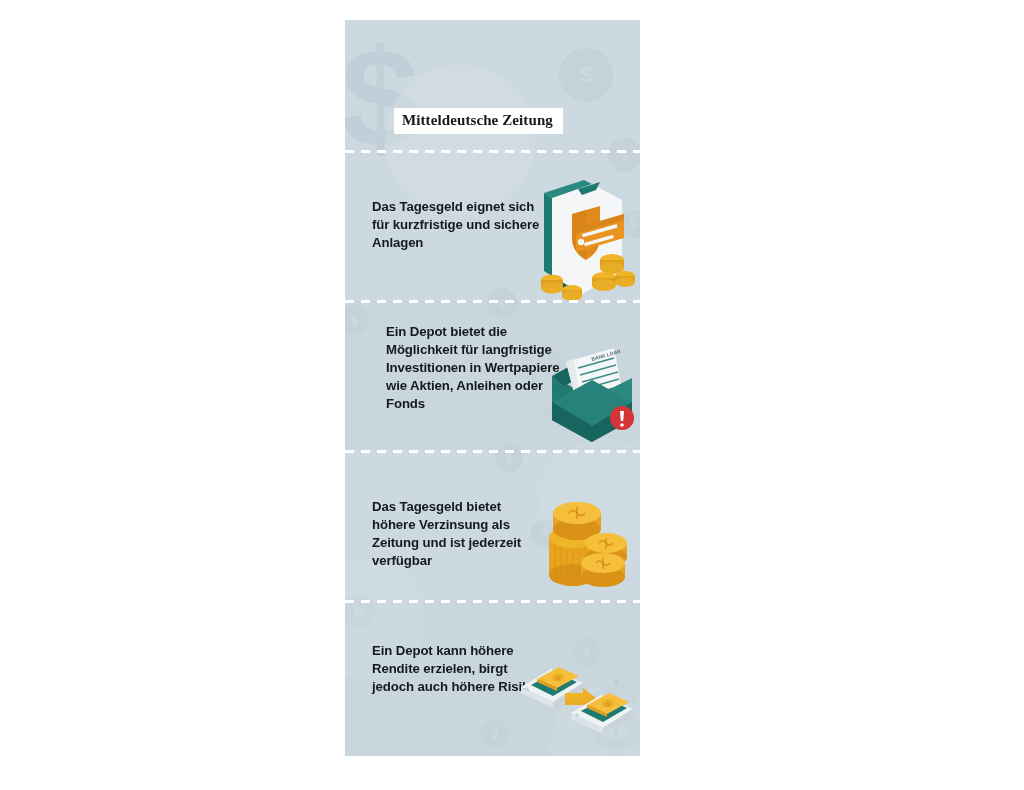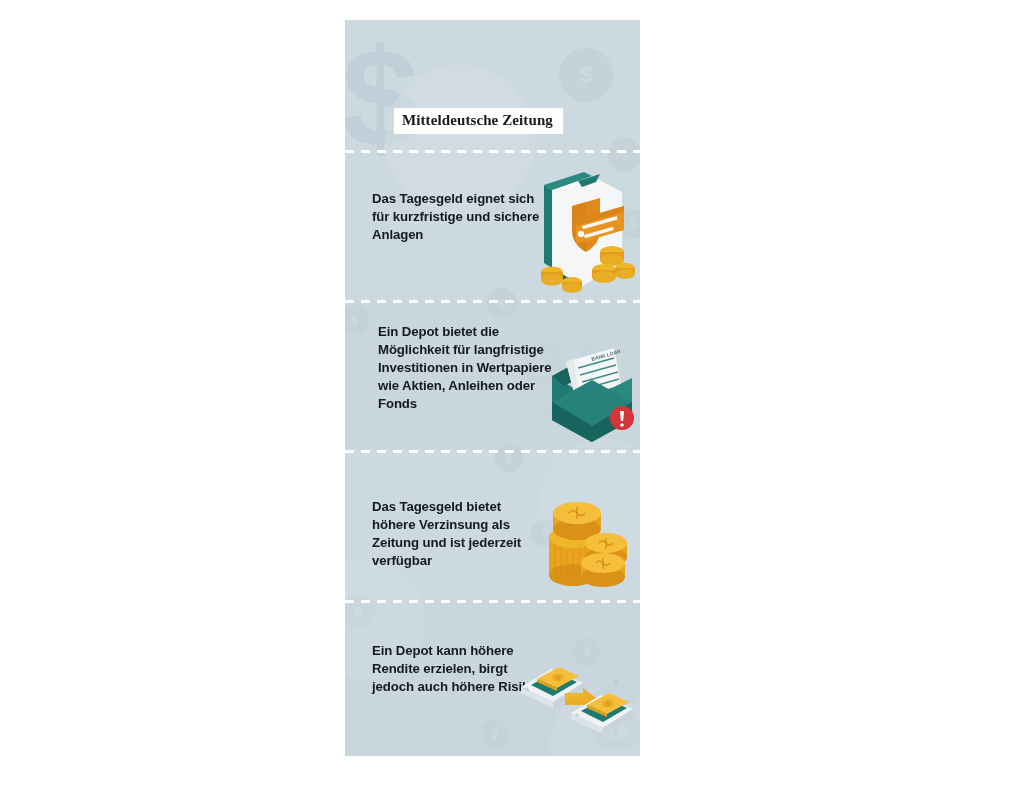--- a/index.html
+++ b/index.html
@@ -173,21 +173,21 @@
     </svg>
 
     <div id="header-block">
       <div id="brand-box">
         <div id="brand-name">Mitteldeutsche Zeitung</div>
       </div>
     </div>
 
     <div class="divider" style="top:130px;"></div>
 
-    <div class="section" style="top:128px;height:150px;">
+    <div class="section" style="top:136px;height:150px;">
       <div class="section-text" style="left:27px;top:42px;width:170px;">Das Tagesgeld eignet sich für kurzfristige und sichere Anlagen</div>
 
       <svg class="section-art" style="left:185px;top:20px;width:105px;height:125px;" viewBox="0 0 105 125">
 
         <polygon points="22,22 62,8 92,24 92,96 52,118 22,100" fill="#f4f6f7"></polygon>
         <polygon points="22,22 22,100 14,95 14,17" fill="#1f7a72"></polygon>
         <polygon points="22,22 62,8 54,4 14,17" fill="#2a8a80"></polygon>
         <polygon points="22,100 52,118 48,122 18,104" fill="#17655e"></polygon>
         <polygon points="48,13 70,6 66,14 52,19" fill="#1f7a72"></polygon>
 
@@ -215,21 +215,21 @@
         <ellipse cx="22" cy="112" rx="11" ry="5.5" fill="#e8ad25"></ellipse>
         <ellipse cx="42" cy="114" rx="10" ry="5" fill="#f0b429"></ellipse>
         <rect x="32" y="114" width="20" height="6" fill="#e0a01d"></rect>
         <ellipse cx="42" cy="120" rx="10" ry="5" fill="#e8ad25"></ellipse>
       </svg>
     </div>
 
     <div class="divider" style="top:280px;"></div>
 
     <div class="section" style="top:280px;height:150px;">
-      <div class="section-text" style="left:33px;top:23px;width:180px;">Ein Depot bietet die Möglichkeit für langfristige Investitionen in Wertpapiere wie Aktien, Anleihen oder Fonds</div>
+      <div class="section-text" style="left:41px;top:23px;width:180px;">Ein Depot bietet die Möglichkeit für langfristige Investitionen in Wertpapiere wie Aktien, Anleihen oder Fonds</div>
 
       <svg class="section-art" style="left:195px;top:42px;width:98px;height:108px;" viewBox="0 0 98 108">
 
         <polygon points="12,34 12,78 52,100 52,56" fill="#1f7a72"></polygon>
         <polygon points="12,34 30,24 46,33 24,44" fill="#17655e"></polygon>
 
         <polygon points="26,20 74,6 82,48 38,66" fill="#f4f6f7"></polygon>
         <polygon points="26,20 34,16 40,60 38,66" fill="#e6eaec"></polygon>
         <g stroke="#1f7a72" stroke-width="1.4" opacity="0.85">
           <line x1="38" y1="26" x2="74" y2="16"></line>

